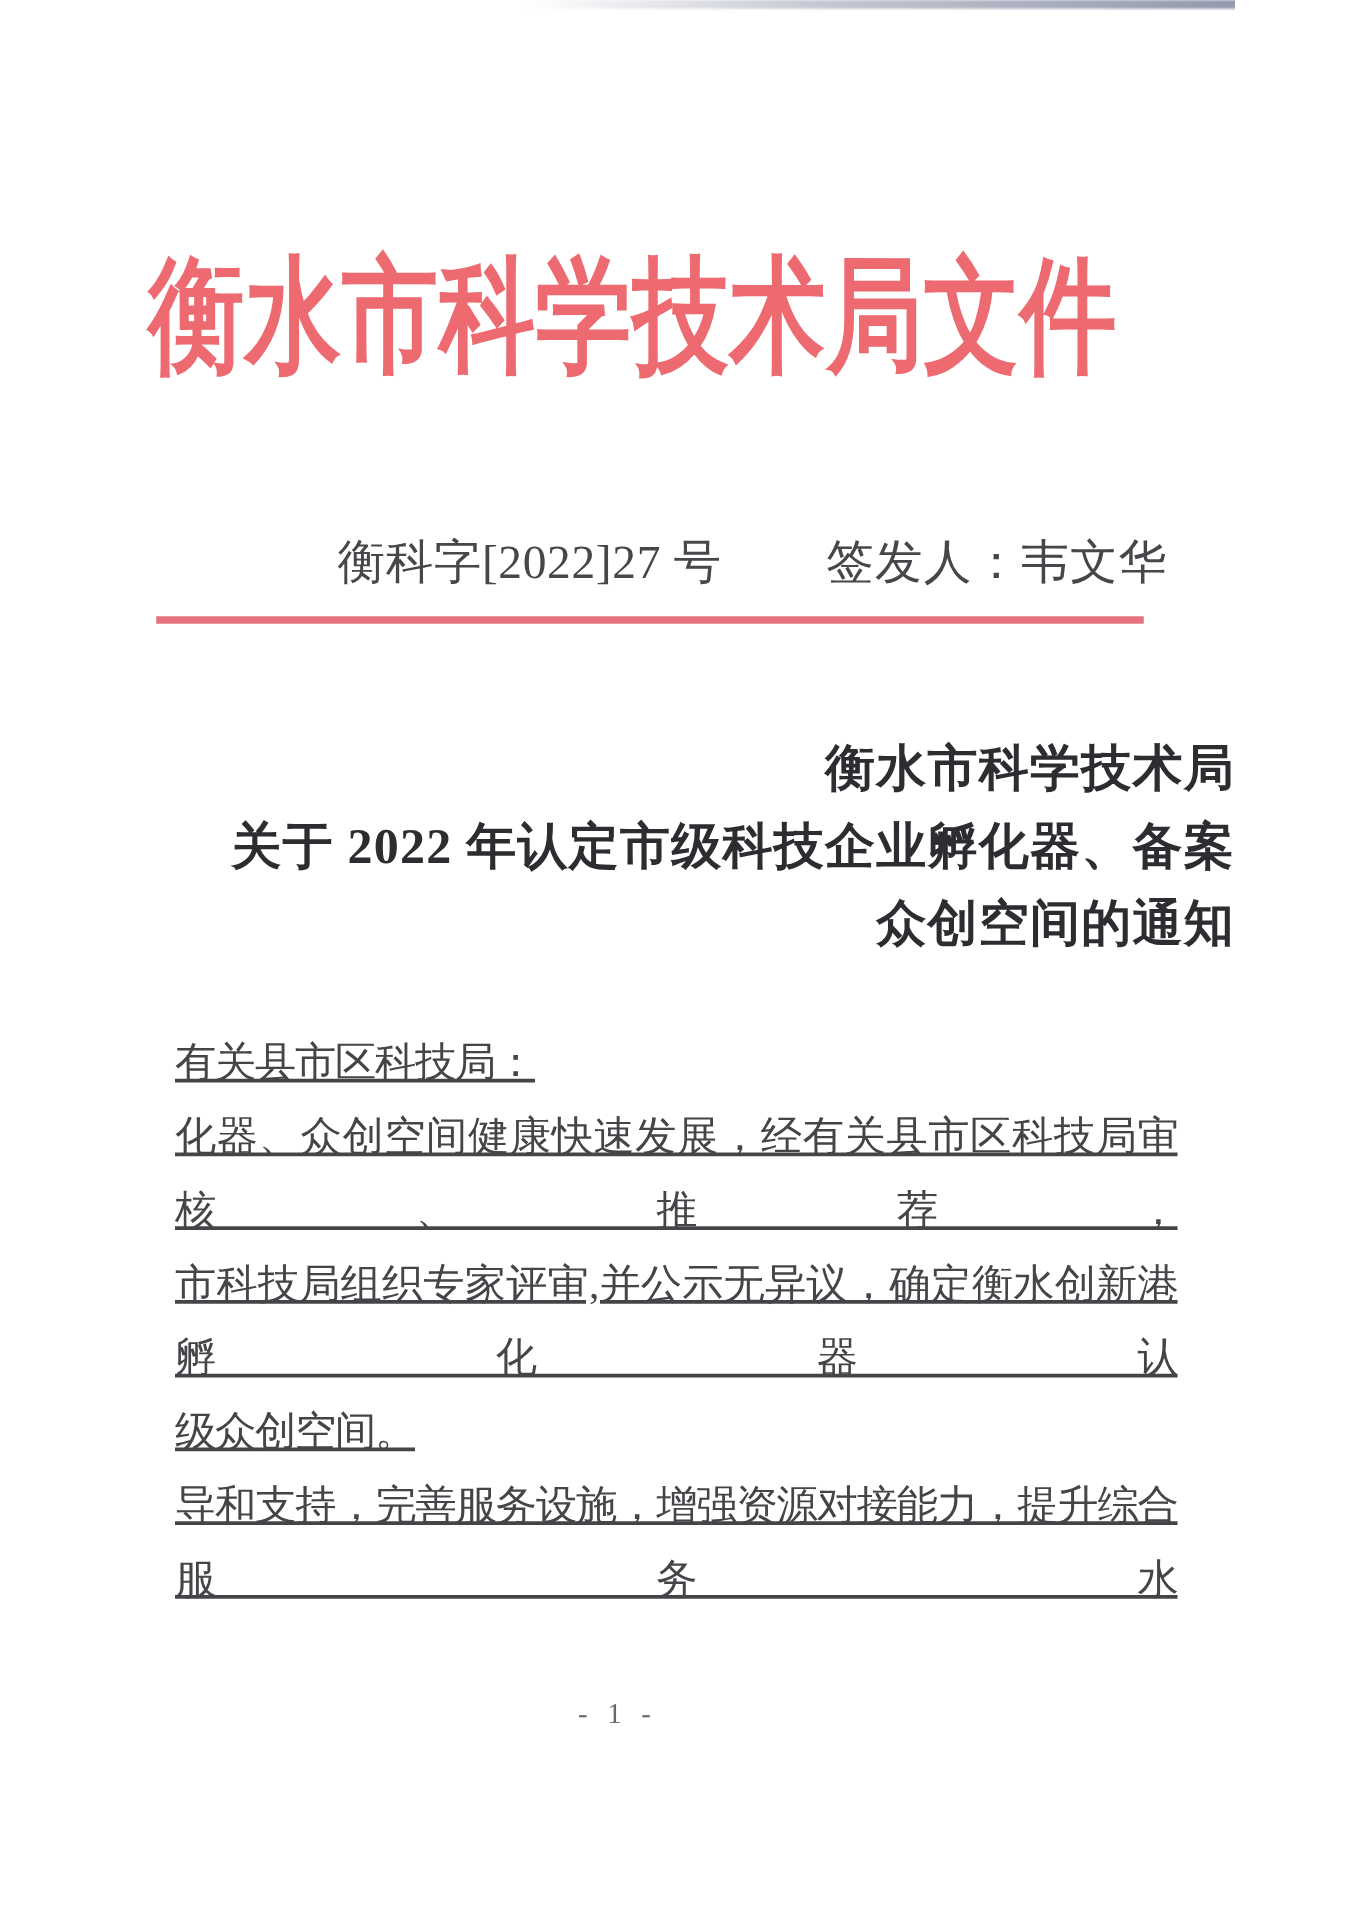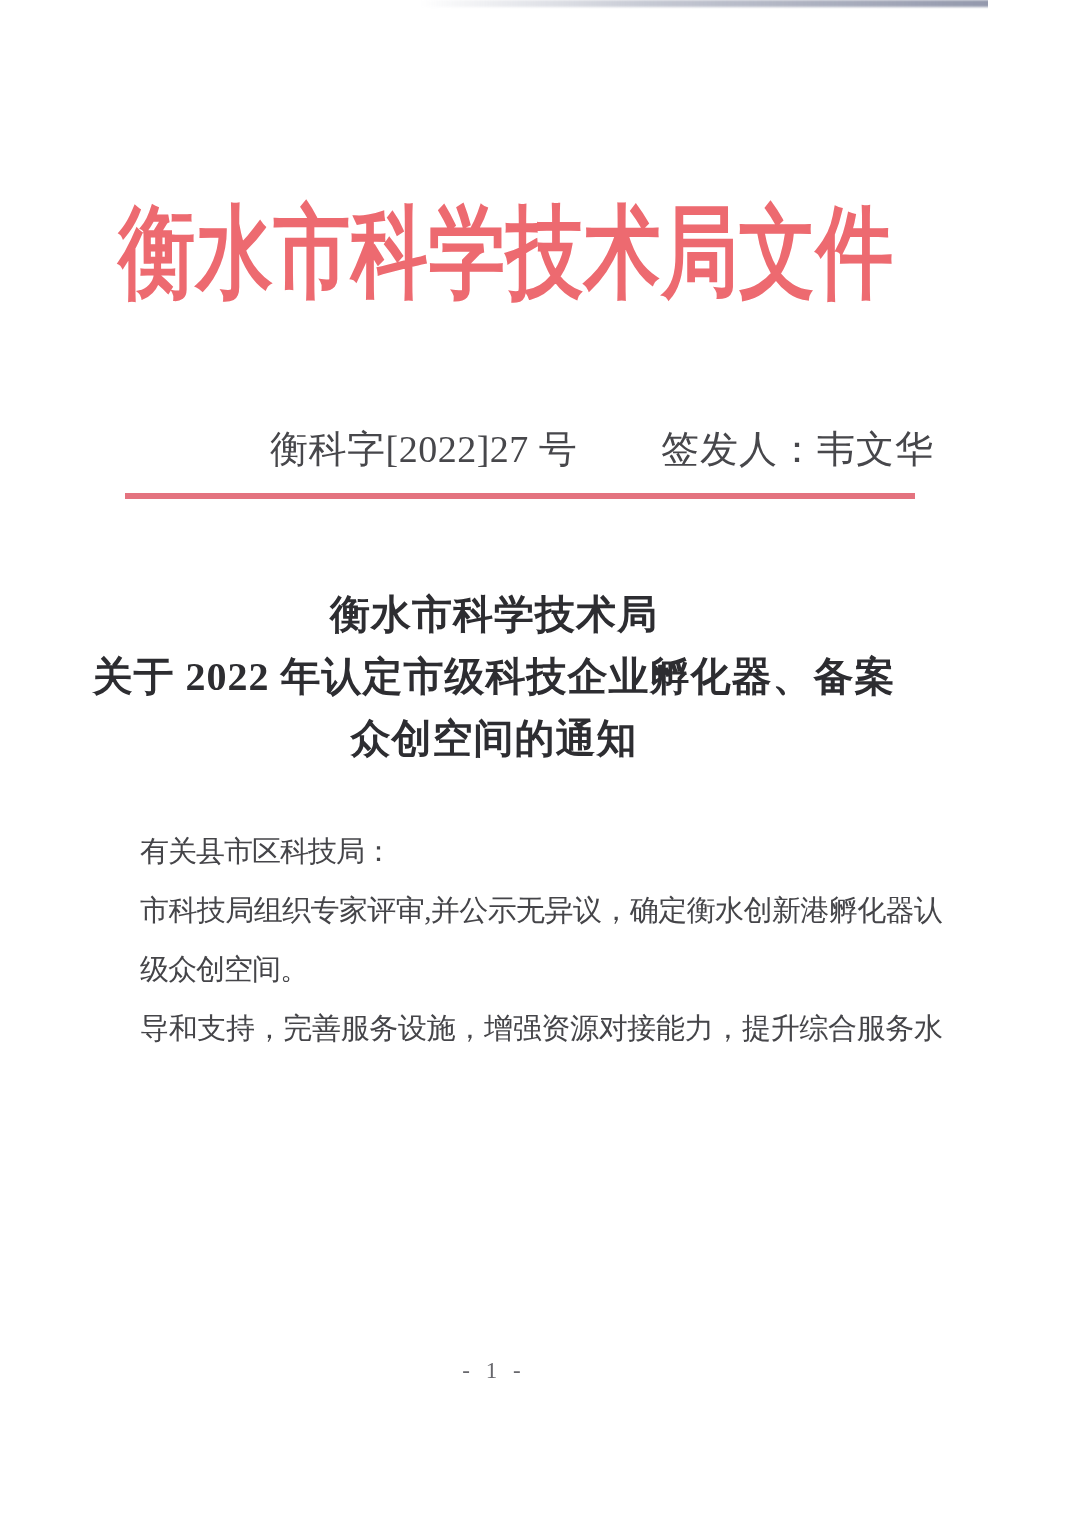--- a/index.html
+++ b/index.html
@@ -43,30 +43,31 @@
     font-size:38px;color:var(--ink-meta);margin-left:28px;
   }
   .doc-number{position:absolute;left:242px;top:0;letter-spacing:0.5px;}
   .issuer{position:absolute;left:633px;top:0;letter-spacing:1px;}
   .red-rule{
     position:absolute;top:493px;left:125px;width:790px;height:6px;
     background:var(--rule-red);
   }
   .doc-title{
     position:absolute;top:584px;left:0;width:100%;
-    text-align:center;
+    text-align:right;
     font-size:40px;font-weight:bold;line-height:62px;
     color:var(--ink-title);
     letter-spacing:1px;
   }
   .body-text{
     position:absolute;top:822px;left:140px;width:802px;
-    font-size:29px;line-height:59px;
+    font-size:33px;line-height:59px;
     letter-spacing:-1px;
     color:var(--ink-body);
+    text-decoration:underline;
   }
   .body-line{
     text-align:justify;
     text-align-last:justify;
   }
   .body-line.no-just{
     text-align:left;
     text-align-last:left;
   }
   .body-line.indent{
@@ -97,20 +98,21 @@
   <div class="red-rule"></div>
 
   <div class="doc-title">
     <div>衡水市科学技术局</div>
     <div>关于 2022 年认定市级科技企业孵化器、备案</div>
     <div>众创空间的通知</div>
   </div>
 
   <div class="body-text">
     <div class="body-line no-just">有关县市区科技局：</div>
+    <div class="body-line">化器、众创空间健康快速发展，经有关县市区科技局审核、推荐，</div>
     <div class="body-line">市科技局组织专家评审,并公示无异议，确定衡水创新港孵化器认</div>
     <div class="body-line no-just">级众创空间。</div>
     <div class="body-line">导和支持，完善服务设施，增强资源对接能力，提升综合服务水</div>
   </div>
 
   <div class="page-footer">- 1 -</div>
 
 </div>
 
 </body></html>

